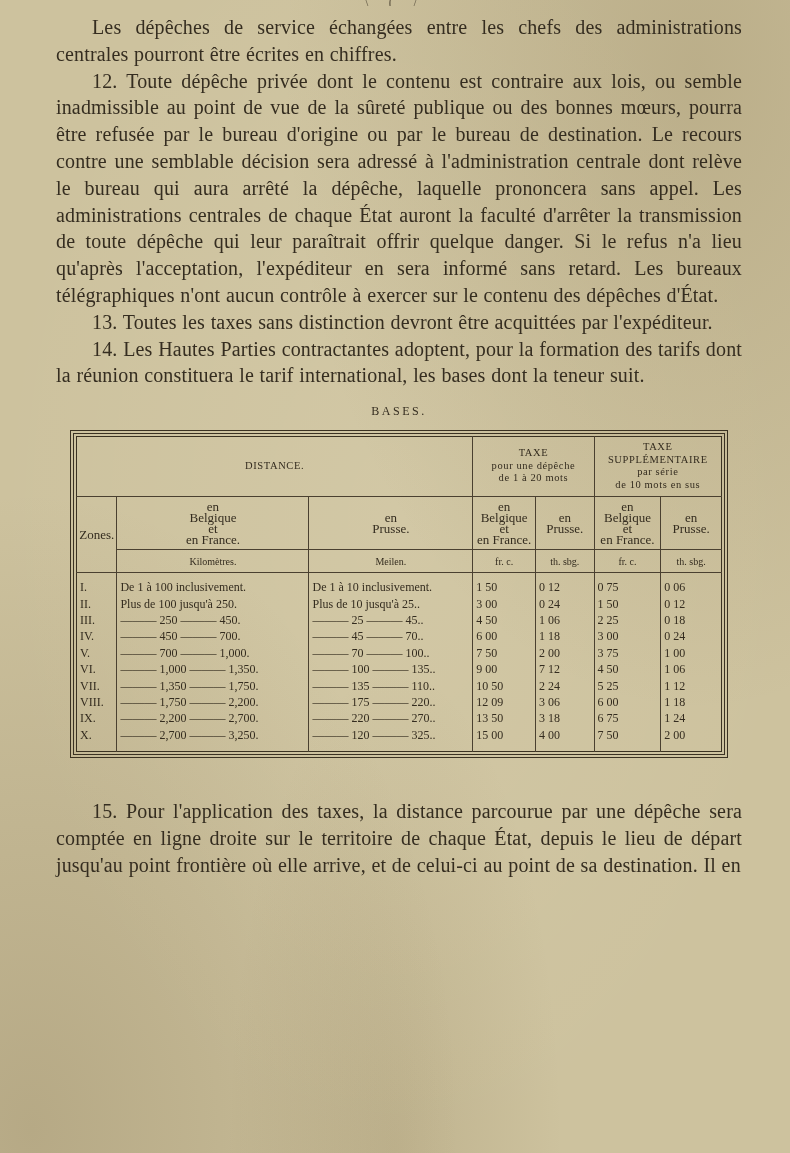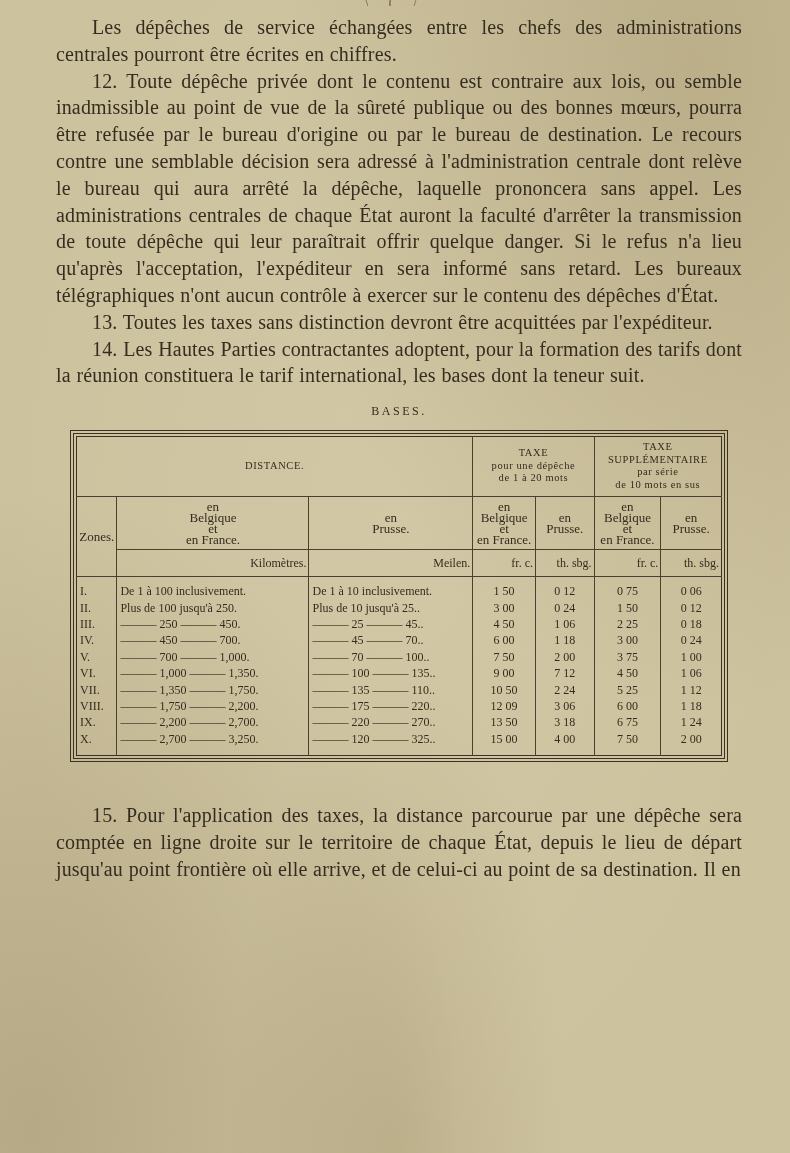--- a/index.html
+++ b/index.html
@@ -71,36 +71,36 @@
   tr.cols th {
     font-size: 13px;
     line-height: 11px;
     text-align: center;
     vertical-align: middle;
     padding: 4px 2px;
     border-bottom: 1px solid #4a4030;
   }
   th.zones-h { font-size: 11px; }
   tr.units th {
-    font-size: 12px;
-    text-align: right;
+    font-size: 10px;
+    text-align: center;
     vertical-align: middle;
     padding: 6px 2px 5px;
     border-bottom: 1px solid #4a4030;
   }
   tbody td {
     font-size: 12px;
     line-height: 16.4px;
     vertical-align: middle;
   }
   tbody tr:first-child td { padding-top: 6px; }
   tbody tr:last-child td { padding-bottom: 8px; }
   .c-zone { padding-left: 5px; }
   .c-dist { white-space: nowrap; overflow: hidden; margin-left: 8px; }
-  .c-num  { text-align: center; white-space: nowrap; }
+  .c-num  { white-space: nowrap; }
 </style>
 </head>
 <body>
 
 <div class="page">
 
   <div class="top-mark">\ (    /</div>
 
   <p class="body-text">Les dépêches de service échangées entre les chefs des administrations centrales pourront être écrites en chiffres.</p>
   <p class="body-text">12. Toute dépêche privée dont le contenu est contraire aux lois, ou semble inadmissible au point de vue de la sûreté publique ou des bonnes mœurs, pourra être refusée par le bureau d'origine ou par le bureau de destination. Le recours contre une semblable décision sera adressé à l'administration centrale dont relève le bureau qui aura arrêté la dépêche, laquelle prononcera sans appel. Les administrations centrales de chaque État auront la faculté d'arrêter la transmission de toute dépêche qui leur paraîtrait offrir quelque danger. Si le refus n'a lieu qu'après l'acceptation, l'expéditeur en sera informé sans retard. Les bureaux télégraphiques n'ont aucun contrôle à exercer sur le contenu des dépêches d'État.</p>

